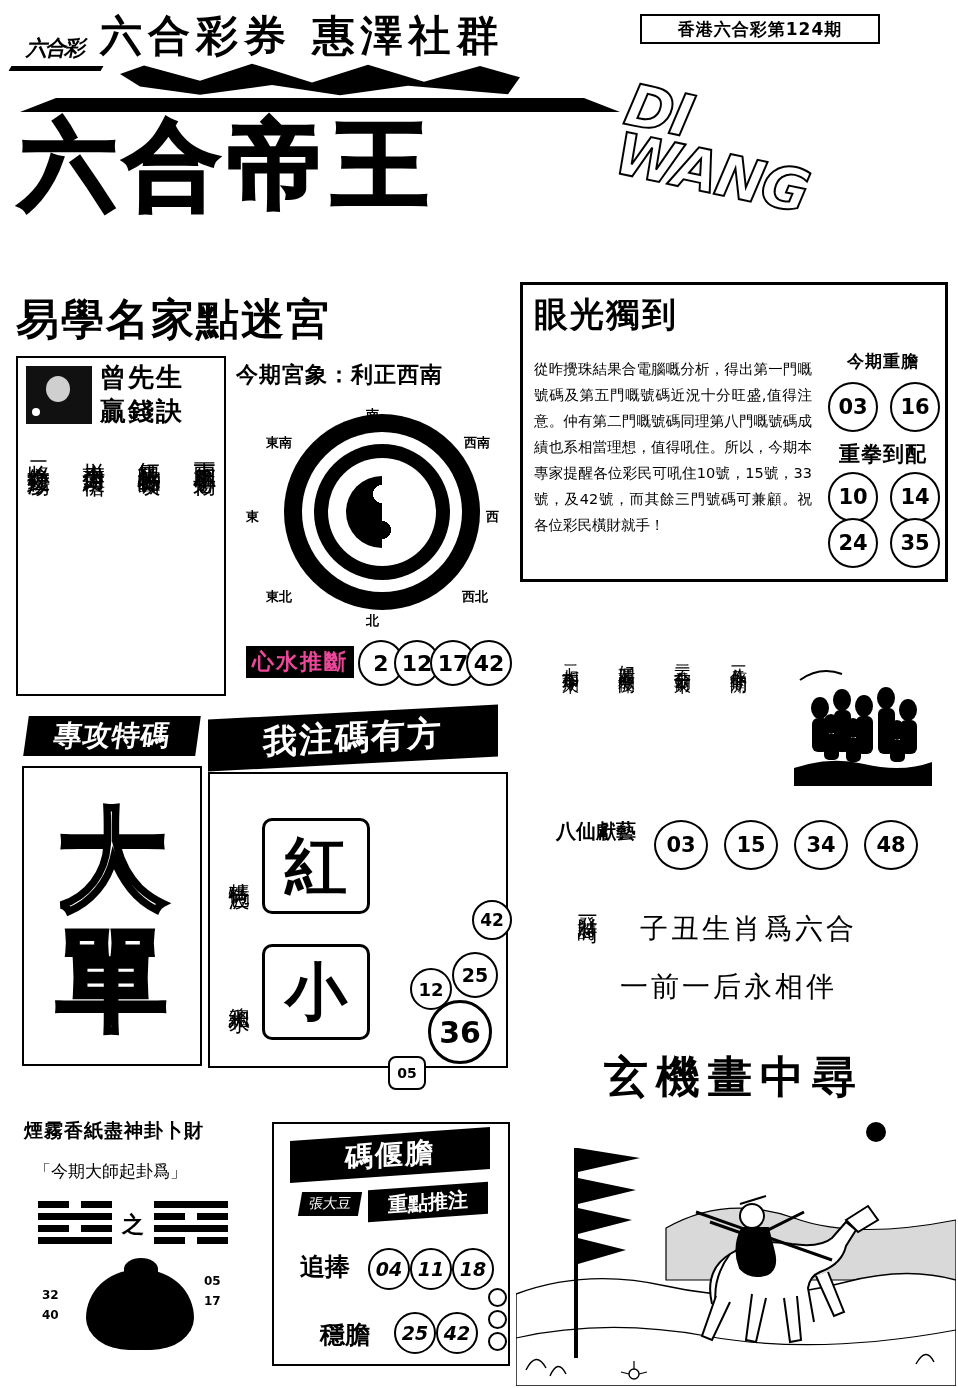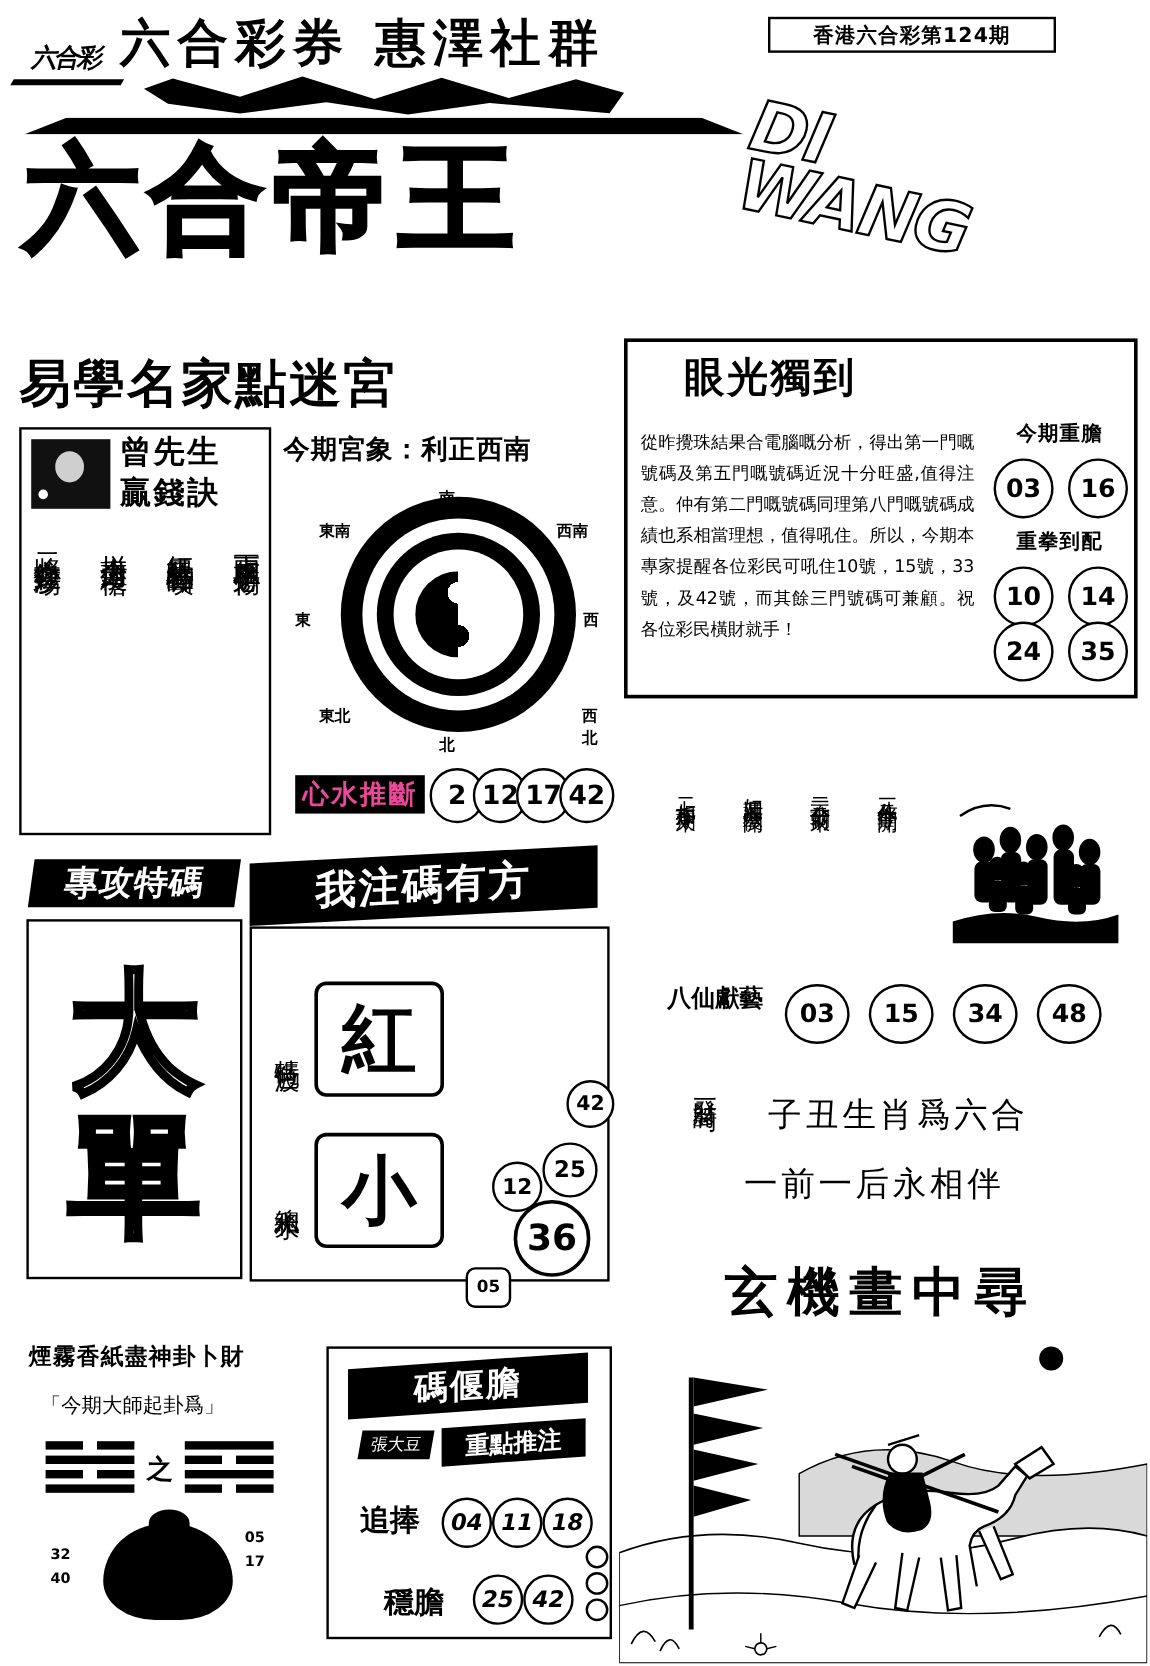--- a/index.html
+++ b/index.html
@@ -124,24 +124,24 @@
   #tz-head{position:absolute;left:208px;top:712px;width:290px;height:52px;background:#000;color:#fff;font-size:34px;font-weight:bold;display:flex;align-items:center;justify-content:center;letter-spacing:2px;transform:skewY(-3deg);}
   #tz-box{position:absolute;left:208px;top:772px;width:300px;height:296px;border:2px solid #000;box-sizing:border-box;}
   #tz-label1{position:absolute;left:218px;top:828px;width:34px;height:84px;font-size:21px;line-height:27px;text-align:center;}
   #tz-label2{position:absolute;left:218px;top:952px;width:34px;height:84px;font-size:21px;line-height:27px;text-align:center;}
   #tz-val1{position:absolute;left:262px;top:818px;width:108px;height:96px;border:3px solid #000;box-sizing:border-box;display:flex;align-items:center;justify-content:center;font-size:62px;font-weight:bold;border-radius:10px;}
   #tz-val2{position:absolute;left:262px;top:944px;width:108px;height:96px;border:3px solid #000;box-sizing:border-box;display:flex;align-items:center;justify-content:center;font-size:62px;font-weight:bold;border-radius:10px;}
   .tzball{position:absolute;}
 
   
   #eye-box{position:absolute;left:520px;top:282px;width:428px;height:300px;border:3px solid #000;box-sizing:border-box;}
-  #eye-head{position:absolute;left:534px;top:292px;width:180px;height:46px;font-size:34px;font-weight:bold;letter-spacing:2px;text-align:right;}
+  #eye-head{position:absolute;left:534px;top:292px;width:180px;height:46px;font-size:34px;font-weight:bold;letter-spacing:2px;}
   #eye-text{position:absolute;left:534px;top:356px;width:278px;height:210px;font-size:14.5px;line-height:26px;text-align:justify;}
   #pick-title{position:absolute;left:824px;top:350px;width:118px;height:22px;font-size:17px;font-weight:bold;text-align:center;letter-spacing:1px;}
-  #pick-title2{position:absolute;left:824px;top:440px;width:118px;height:22px;font-size:17px;font-weight:bold;text-align:center;letter-spacing:1px;}
+  #pick-title2{position:absolute;left:824px;top:440px;width:118px;height:22px;font-size:21px;font-weight:bold;text-align:center;letter-spacing:1px;}
   .pickball{position:absolute;width:46px;height:46px;font-size:21px;}
 
   
   #bx-head{position:absolute;left:556px;top:596px;width:340px;height:50px;font-size:44px;font-weight:bold;letter-spacing:4px;font-family:"DejaVu Serif","Liberation Serif",serif;}
   #bx-cols{position:absolute;left:560px;top:652px;width:190px;height:150px;display:flex;flex-direction:row-reverse;justify-content:space-between;}
   .bx-col{font-size:17px;line-height:22px;}
   #bx-pic{position:absolute;left:790px;top:650px;width:146px;height:140px;}
   #bx-label{position:absolute;left:556px;top:820px;width:86px;height:46px;font-size:20px;font-weight:bold;line-height:23px;}
   .bxball{position:absolute;top:820px;width:50px;height:46px;font-size:21px;border-radius:50%;}
   #fc-label{position:absolute;left:556px;top:900px;width:46px;height:120px;font-size:20px;line-height:28px;}
@@ -219,21 +219,21 @@
   </div>
 
   <div id="bagua-wrap">
     <div class="dirlabel" style="left:20px;top:30px;">東南</div>
     <div class="dirlabel" style="left:120px;top:2px;">南</div>
     <div class="dirlabel" style="left:218px;top:30px;">西南</div>
     <div class="dirlabel" style="left:0px;top:104px;">東</div>
     <div class="dirlabel" style="left:240px;top:104px;">西</div>
     <div class="dirlabel" style="left:20px;top:184px;">東北</div>
     <div class="dirlabel" style="left:120px;top:208px;">北</div>
-    <div class="dirlabel" style="left:216px;top:184px;margin-left:23px;">西北</div>
+    <div class="dirlabel" style="left:216px;top:184px;">西北</div>
     <div id="bagua">
       <div class="ring2"></div>
       <div class="ring3"></div>
       <div class="ring4"></div>
       <div class="yin"></div>
     </div>
   </div>
 
   <div id="xinshui">心水推斷</div>
   <div class="ball numrow-ball" style="left:358px;">2</div>

